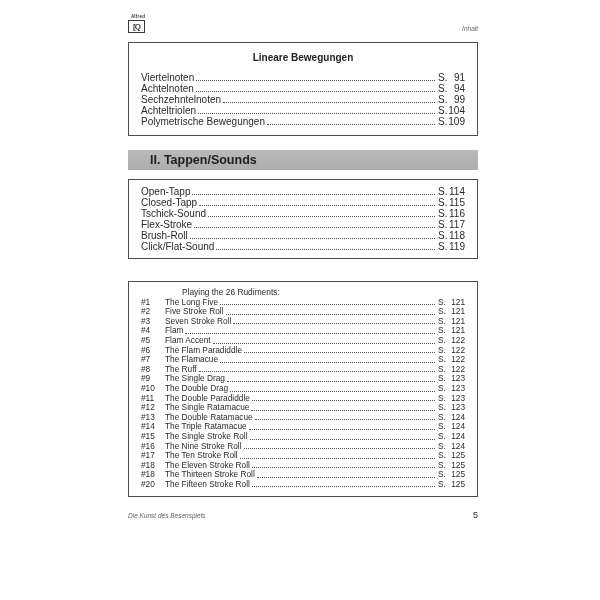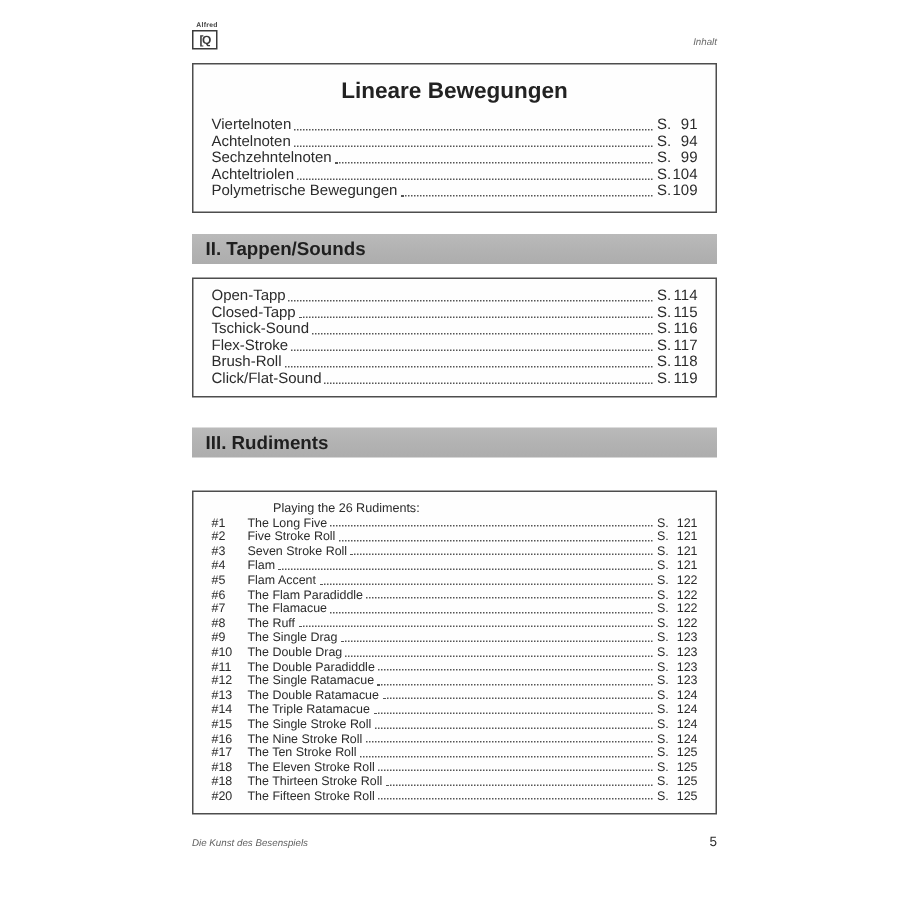--- a/index.html
+++ b/index.html
@@ -34,21 +34,21 @@
   }
   
   .toc-box {
     border: 1.5px solid #4d4d4d;
     background: #fefefe;
     padding: 7px 12px 8px 12px;
     box-sizing: border-box;
   }
   .box-title {
     text-align: center;
-    font-size: 15px; font-weight: bold; color: #222;
+    font-size: 10px; font-weight: bold; color: #222;
     margin: 2px 0 9px 0;
   }
   .box-intro { font-size: 8.4px; color: #2b2b2b; line-height: 9.6px; margin-left: 41px; }
   .toc-row { display: flex; align-items: flex-end; line-height: 11px; font-size: 10px; }
   .rows-sm .toc-row { line-height: 9.6px; font-size: 8.3px; }
   .row-num { flex: none; width: 24px; }
   .row-label { flex: none; white-space: nowrap; }
   .leader {
     flex: 1;
     border-bottom: 1.5px dotted #555;
@@ -56,21 +56,21 @@
     min-width: 10px;
   }
   .pg { flex: none; width: 27px; display: flex; justify-content: space-between; }
   .pg-n { text-align: center; }
   
   .section-bar {
     height: 20px;
     background: linear-gradient(180deg, #bababa 0%, #b2b2b2 55%, #adadad 100%);
     font-size: 12.5px; font-weight: bold; color: #1f1f1f;
     line-height: 20px;
-    padding-left: 9px;
+    padding-left: 22px;
     box-sizing: border-box;
   }
   .bar-2 { margin-top: 14px; }
   .box-2 { margin-top: 9px; padding-top: 6px; padding-bottom: 6px; }
   .bar-3 { margin-top: 20px; }
   .box-3 { margin-top: 22px; padding-top: 6px; padding-bottom: 7px; }
   
   .page-footer {
     margin-top: 13px;
     display: flex; justify-content: space-between; align-items: baseline;
@@ -185,21 +185,20 @@
           <span class="row-label">Click/Flat-Sound</span>
           <span class="leader"></span>
           <span class="pg">
             <span class="pg-s">S.</span>
             <span class="pg-n">119</span>
           </span>
         </div>
       </div>
   </div>
 
-  <div class="section-bar bar-3">III. Rudiments</div>
 
   <div class="toc-box box-3">
     <div class="box-intro">Playing the 26 Rudiments:</div>
     <div class="rows rows-sm rows-numbered">
         <div class="toc-row">
           <span class="row-num">#1</span>
           <span class="row-label">The Long Five</span>
           <span class="leader"></span>
           <span class="pg">
             <span class="pg-s">S.</span>

